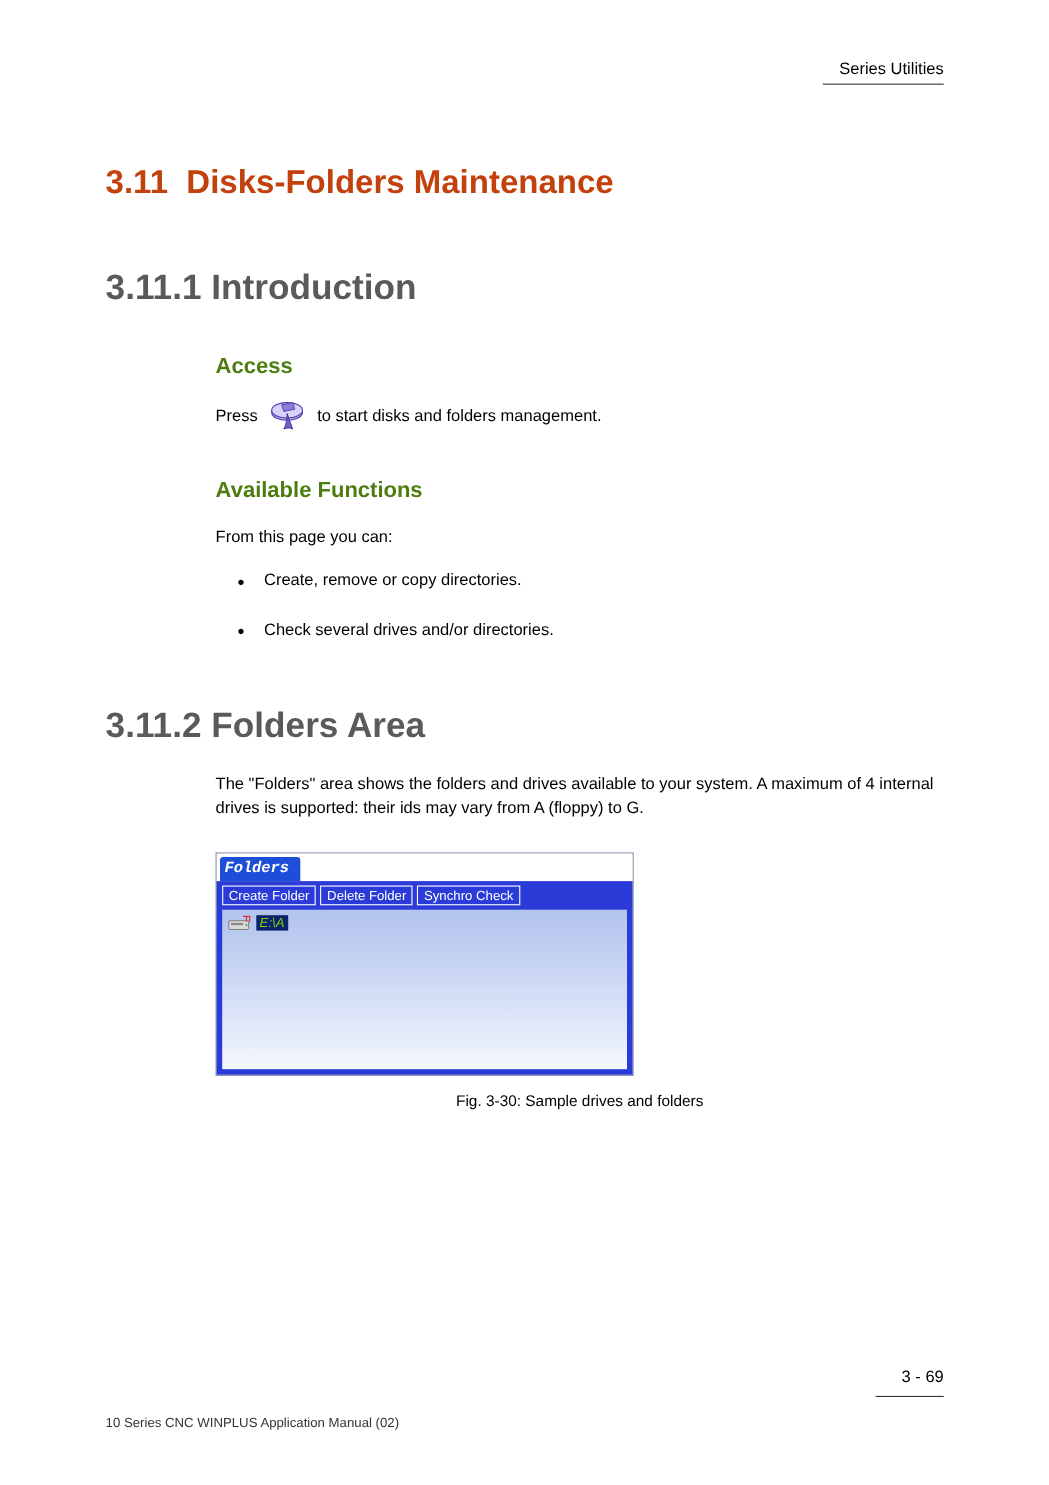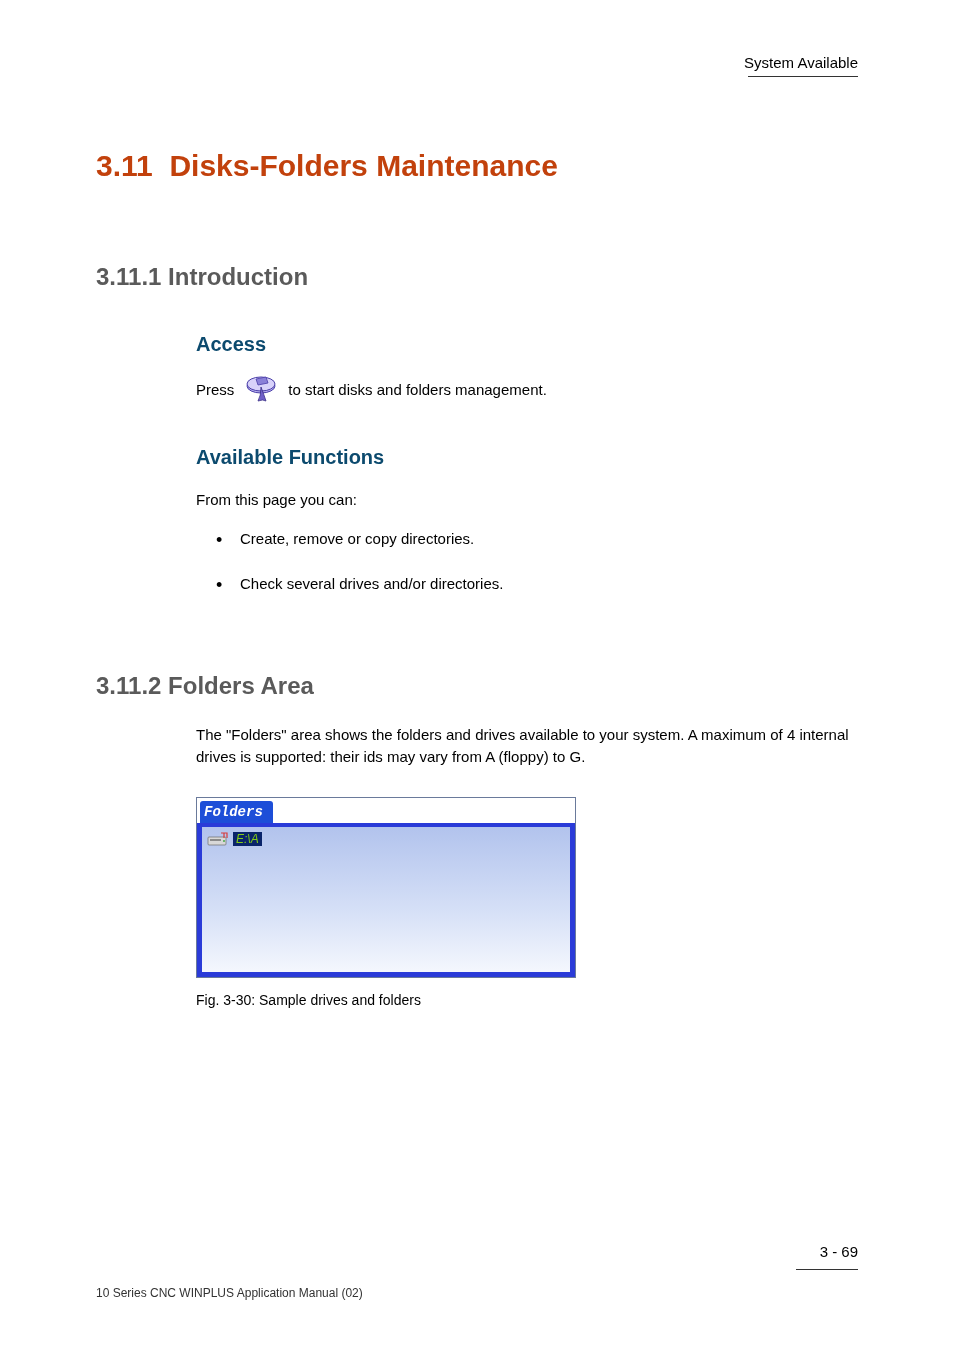--- a/index.html
+++ b/index.html
@@ -30,30 +30,30 @@
       border-top: 1px solid #333;
     }
     .h1 {
       margin-top: 85px;
       font-size: 30px;
       font-weight: bold;
       color: #c2410c;
       font-family: Arial, sans-serif;
     }
     .h2 {
-      font-size: 24px;
+      font-size: 32px;
       font-weight: bold;
       color: #5a5a5a;
       font-family: Arial, sans-serif;
-      margin-top: 80px;
+      margin-top: 60px;
     }
     .h3 {
       font-size: 20px;
       font-weight: bold;
-      color: #0c4a6e;
+      color: #4d7c0f;
       font-family: Arial, sans-serif;
       margin-top: 42px;
       margin-left: 100px;
     }
     .access-row {
       margin-top: 18px;
       margin-left: 100px;
       display: flex;
       align-items: center;
       gap: 10px;
@@ -176,20 +176,21 @@
       background: #0a246a;
       color: #84cc16;
       padding: 0 3px;
       font-size: 12px;
       font-style: italic;
     }
     .fig-caption {
       margin-top: 14px;
       margin-left: 100px;
       font-size: 14px;
+      text-align: center;
     }
     .footer-pagenum {
       position: absolute;
       bottom: 90px;
       right: 96px;
       font-size: 15px;
     }
     .footer-underline {
       position: absolute;
       bottom: 80px;
@@ -201,21 +202,21 @@
       position: absolute;
       bottom: 50px;
       left: 96px;
       font-size: 12px;
       color: #333;
     }
   </style>
 </head>
 <body>
 
-<div class="header-right">System Available</div>
+<div class="header-right">Series Utilities</div>
 <div class="header-underline"></div>
 
 <h1 class="h1">
   <span>3.11</span>&nbsp;&nbsp;<span>Disks-Folders  Maintenance</span>
 </h1>
 
 <h2 class="h2">
   <span>3.11.1</span>&nbsp;<span>Introduction</span>
 </h2>
 
@@ -247,20 +248,25 @@
   <span>3.11.2</span>&nbsp;<span>Folders  Area</span>
 </h2>
 
 <div class="folders-intro">The "Folders" area shows the folders and drives available to your system. A maximum of 4 internal drives is supported: their ids may vary from A (floppy) to G.</div>
 
 <div class="folders-panel">
   <div class="folders-tab-row">
     <div class="folders-tab">Folders</div>
   </div>
   <div class="folders-body">
+    <div class="btn-row">
+      <span class="ui-btn">Create Folder</span>
+      <span class="ui-btn">Delete Folder</span>
+      <span class="ui-btn">Synchro Check</span>
+    </div>
     <div class="listing-area">
       <div class="drive-row">
         <span class="drive-icon">
           <svg width="22" height="16" viewBox="0 0 22 16">
             <rect x="1" y="6" width="18" height="8" rx="1" fill="#d8d8d8" stroke="#6a6a6a" stroke-width="0.7"></rect>
             <rect x="3" y="8" width="11" height="2" fill="#8a8a8a"></rect>
             <circle cx="17" cy="10" r="1" fill="#4aaa4a"></circle>
             <path d="M14 2 L20 2 L20 7 M17 2 L17 7" stroke="#d83a3a" stroke-width="1.2" fill="none"></path>
           </svg>
         </span>

